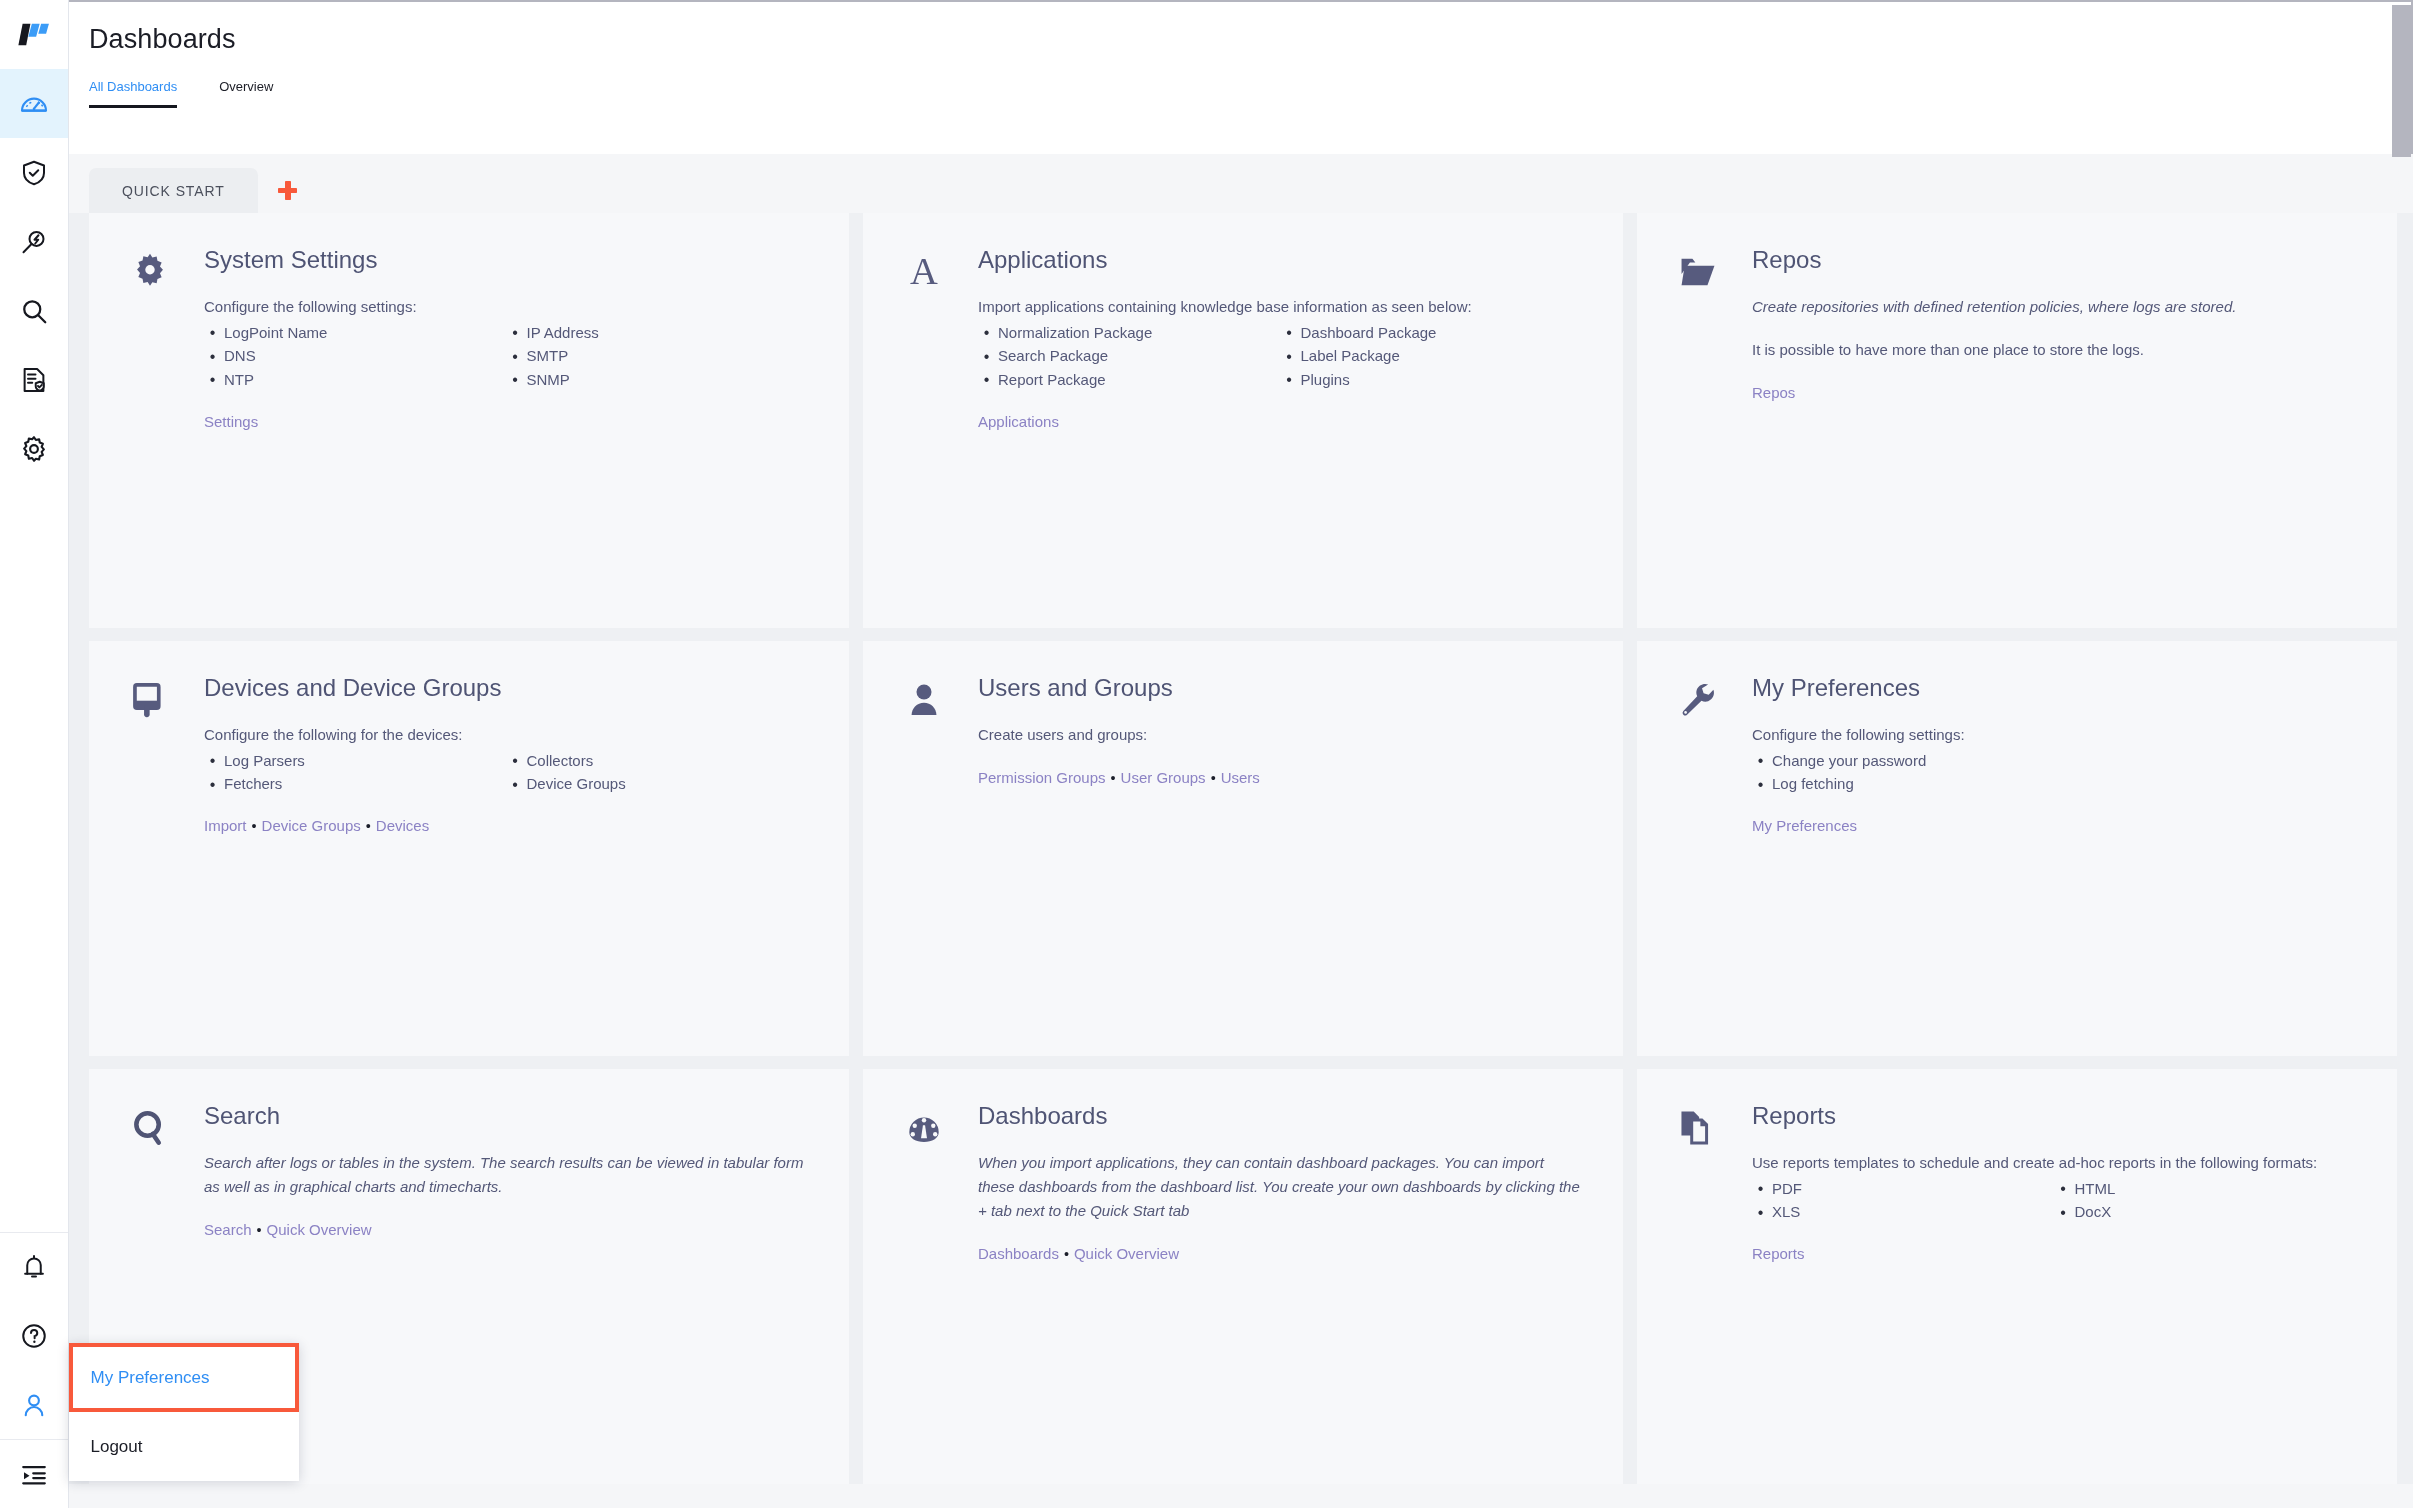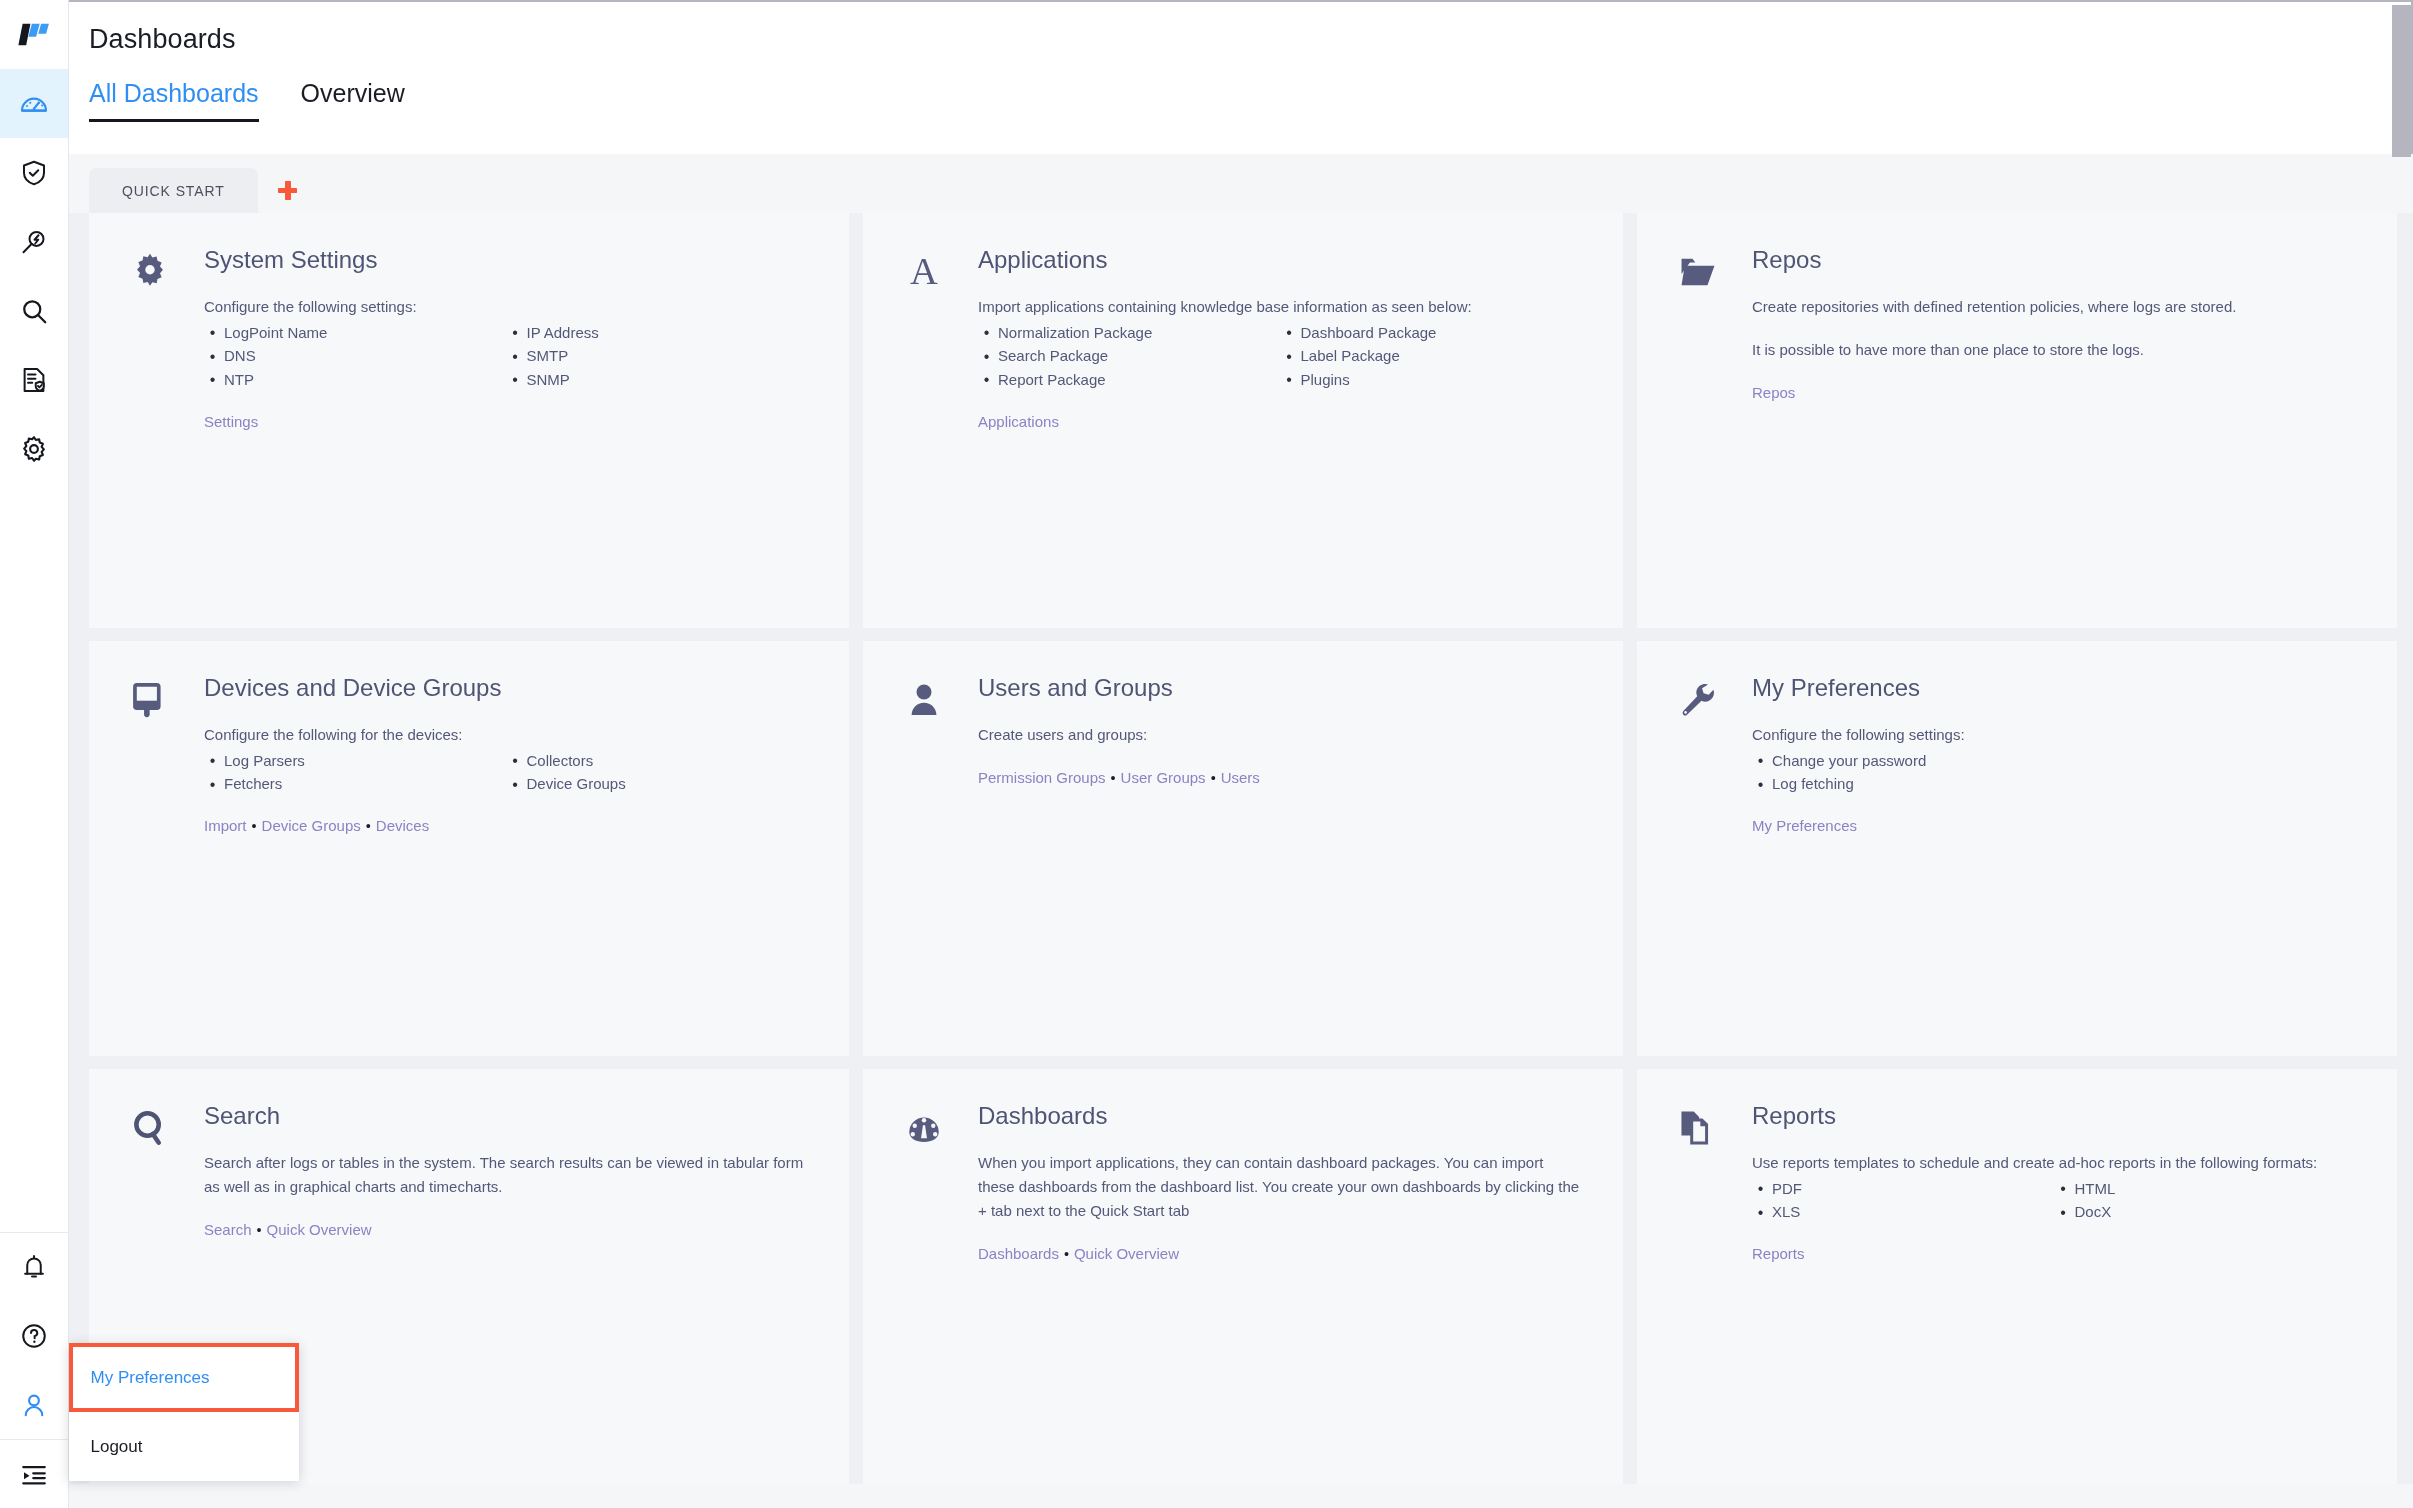--- a/index.html
+++ b/index.html
@@ -45,21 +45,21 @@
     border-top: 2.9px solid #b4b5bf;
     border-right: 2.9px solid #b4b5bf;
     position: relative;
   }
   .page-title {
     font-size: 27px; color: #1b1d26; font-weight: 400;
     padding: 21.5px 0 0 20px; letter-spacing: 0.1px;
   }
   .tabs { display: flex; gap: 42px; padding: 24.4px 0 0 20px; }
   .tab {
-    font-size: 25px; color: #1b1d26; padding-bottom: 14.4px; cursor: pointer;
+    font-size: 13px; color: #1b1d26; padding-bottom: 14.4px; cursor: pointer;
     position: relative;
   }
   .tab.active { color: #2f8ef4; }
   .tab.active::after {
     content: ""; position: absolute; left: 0; right: 0; bottom: 0;
     height: 3.6px; background: #15171f;
   }
 
   .scroll-track {
     position: absolute; top: 2.9px; right: 0; width: 18.7px; height: 152px;
@@ -114,21 +114,21 @@
   }
   .card-body { flex: 1 1 auto; min-width: 0; }
   .card-title {
     font-size: 24px; color: #4f5474; font-weight: 400; line-height: 1.1;
     margin-bottom: 21.5px;
   }
   .card-desc {
     font-size: 15px; color: #545878; line-height: 1.62;
   }
   .card-desc.lead { margin-bottom: 1.4px; }
-  .card-desc.para { margin-bottom: 18.7px; }
+  .card-desc.para { margin-bottom: 18.7px; font-style: italic; }
   .bul-cols {
     display: flex; gap: 0; margin-top: 1px;
   }
   .bul-col { width: 50%; }
   .bul-col.wide { width: 100%; }
   ul.bullets { list-style: none; }
   ul.bullets li {
     font-size: 15px; color: #545878; line-height: 1.58;
     position: relative; padding-left: 20px;
   }

